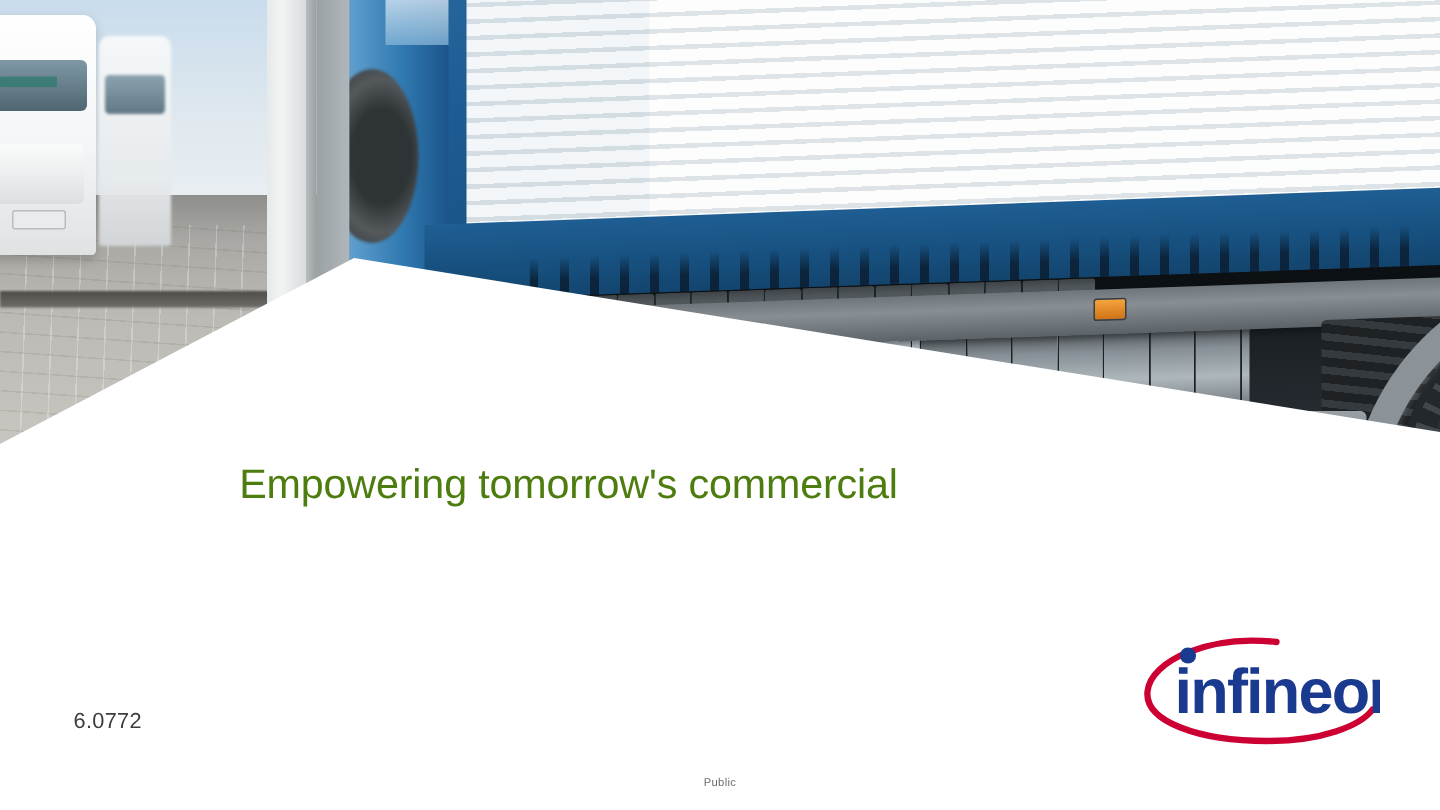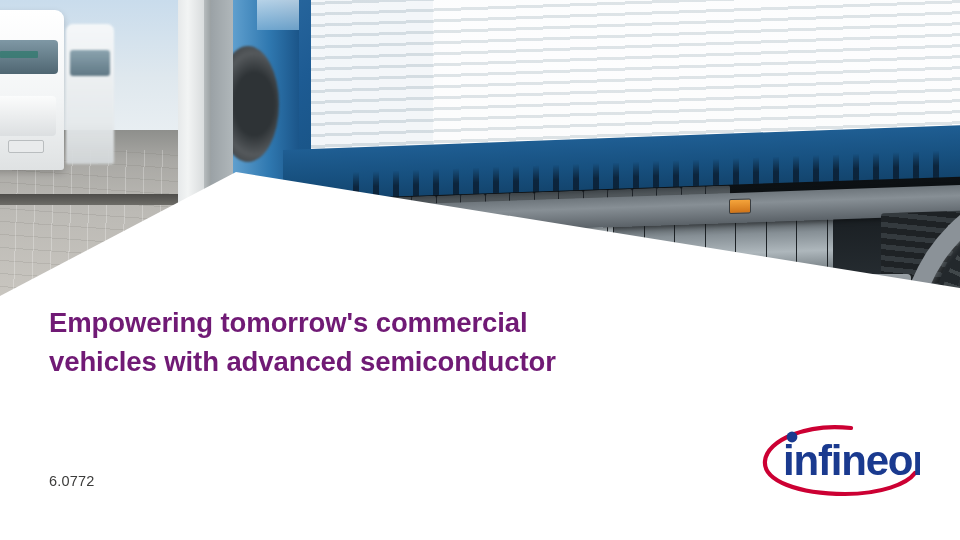--- a/index.html
+++ b/index.html
@@ -381,25 +381,26 @@
     position: absolute; left: 0; top: 0; width: 960px; height: 340px;
     pointer-events: none;
   }
 
   
   .title {
     position: absolute;
     left: 49px;
     top: 303px;
     width: 660px;
-    color: #701a75;
+    color: #4d7c0f;
     font-size: 27.5px;
-    font-weight: bold;
+    font-weight: normal;
     line-height: 39px;
     letter-spacing: -0.1px;
+    text-align: center;
   }
   .date {
     position: absolute;
     left: 49px;
     top: 473px;
     color: #3c3c3b;
     font-size: 14.5px;
     letter-spacing: .2px;
   }
   .footer-public {
@@ -537,25 +538,25 @@
       <div class="fender"></div>
     </div>
 
     <svg class="white-wedge" viewBox="0 0 960 340" preserveAspectRatio="none">
       <polygon points="0,296 236,172 960,288 960,340 0,340" fill="#ffffff"></polygon>
     </svg>
   </div>
 
   <div class="title">
       <div>Empowering tomorrow's commercial</div>
-      <div>vehicles with advanced semiconductor</div>
     </div>
 
   <div class="date">6.0772</div>
 
+  <div class="footer-public">Public</div>
 
   <div class="logo">
     <svg viewBox="0 0 165 82">
 
       <path d="M96 10 C 52 5, 12 22, 10 43 C 8 63, 44 76, 90 76 C 126 76, 152 66, 160 55" fill="none" stroke="#cc0033" stroke-width="4.2" stroke-linecap="round"></path>
 
       <text x="28" y="57" font-family="Liberation Sans, sans-serif" font-size="42" font-weight="bold" fill="#1a3a8f" letter-spacing="-1.2">infineon</text>
 
       <circle cx="37" cy="19" r="5.4" fill="#1a3a8f"></circle>
     </svg>

